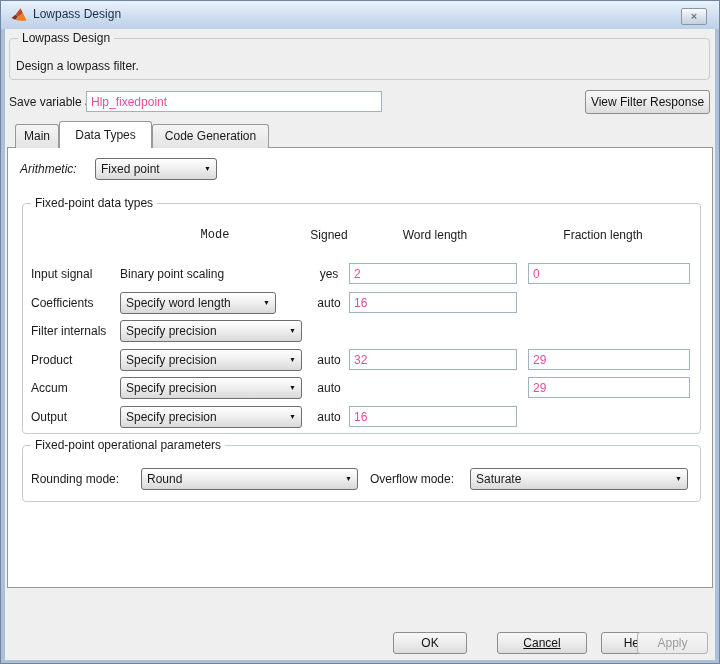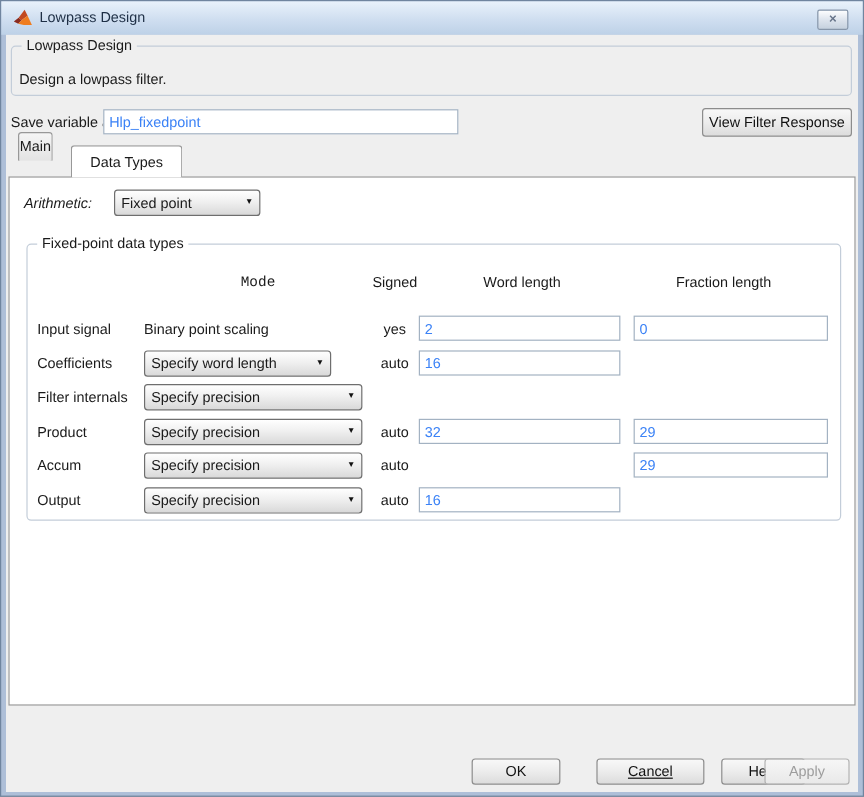--- a/index.html
+++ b/index.html
@@ -27,21 +27,21 @@
   }
   
   .client { position:absolute; left:4px; top:28px; width:710px; height:631px; background:#efefef; }
   .group { position:absolute; border:1px solid #c3cdd9; border-radius:4px; }
   .legend { position:absolute; top:-8px; left:8px; padding:0 4px; white-space:nowrap; }
   .legend.on-gray { background:#efefef; }
   .legend.on-white { background:#ffffff; }
   .lbl { position:absolute; white-space:nowrap; }
   .tfield {
     position:absolute; height:21px; border:1px solid #a3b2c2; background:#fff;
-    padding:0 4px; font:12px "Liberation Sans","DejaVu Sans",sans-serif; color:#3b82f6;
+    padding:0 4px; font:12px "Liberation Sans","DejaVu Sans",sans-serif; color:#ec4899;
     outline:none;
   }
   .btn {
     position:absolute; height:22px; border:1px solid #8c8c8c; border-radius:3px;
     background:linear-gradient(#f8f8f8, #ececec 50%, #dcdcdc);
     font:12px "Liberation Sans","DejaVu Sans",sans-serif; color:#111;
     text-align:center; padding:0; cursor:default;
   }
   .btn.disabled { color:#9d9d9d; border-color:#b3b3b3; background:linear-gradient(#f6f6f6,#e9e9e9); }
   .combo {
@@ -88,25 +88,28 @@
 
     <div class="group" style="left:4px; top:9px; width:701px; height:42px;">
       <span class="legend on-gray">Lowpass Design</span>
       <span class="lbl" style="left:6px; top:20px;">Design a lowpass filter.</span>
     </div>
 
     <span class="lbl" style="left:4px; top:66px;">Save variable as:</span>
     <input class="tfield" style="left: 81px; top: 62px; width: 296px;" type="text" value="Hlp_fixedpoint">
     <button class="btn" style="left:580px; top:61px; width:125px; height:24px;">View Filter Response</button>
 
-    <div class="tab" style="left:10px; top:81px; width:29px;">
+    <div class="tab" style="left:10px; top:95px; width:44px;">
       <span>Main</span>
     </div>
     <div class="tab selected" style="left:54px; width:93px;">
       <span>Data Types</span>
+    </div>
+    <div class="tab" style="left:147px; top:95px; width:117px;">
+      <span>Code Generation</span>
     </div>
 
     <div class="tabpanel">
 
       <span class="lbl" style="left:12px; top:14px;font-style:italic;">Arithmetic:</span>
       <div class="combo" style="left:87px; top:10px; width:122px;">
         <span>Fixed point</span>
         <span class="arrow">▼</span>
       </div>
 
@@ -157,20 +160,33 @@
 
         <span class="lbl" style="left:8px; top:206px;">Output</span>
         <div class="combo" style="left:97px; top:202px; width:182px;">
           <span>Specify precision</span>
           <span class="arrow">▼</span>
         </div>
         <span class="lbl" style="left:286px; top:206px; width:40px; text-align:center;">auto</span>
         <input class="tfield" style="left: 326px; top: 202px; width: 168px;" type="text" value="16">
       </div>
 
+      <div class="group" style="left:14px; top:297px; width:679px; height:57px;">
+        <span class="legend on-white">Fixed-point operational parameters</span>
+        <span class="lbl" style="left:8px; top:26px;">Rounding mode:</span>
+        <div class="combo" style="left:118px; top:22px; width:217px;">
+          <span>Round</span>
+          <span class="arrow">▼</span>
+        </div>
+        <span class="lbl" style="left:347px; top:26px;">Overflow mode:</span>
+        <div class="combo" style="left:447px; top:22px; width:218px;">
+          <span>Saturate</span>
+          <span class="arrow">▼</span>
+        </div>
+      </div>
 
     </div>
 
     <button class="btn" style="left:388px; top:603px; width:74px;">OK</button>
     <button class="btn" style="left:492px; top:603px; width:90px;text-decoration:underline;">Cancel</button>
     <button class="btn" style="left:552px; top:603px; width:70px;margin-left:44px;">Help</button>
     <button class="btn disabled" style="left:632px; top:603px; width:71px;">Apply</button>
 
   </div>
 </div>

